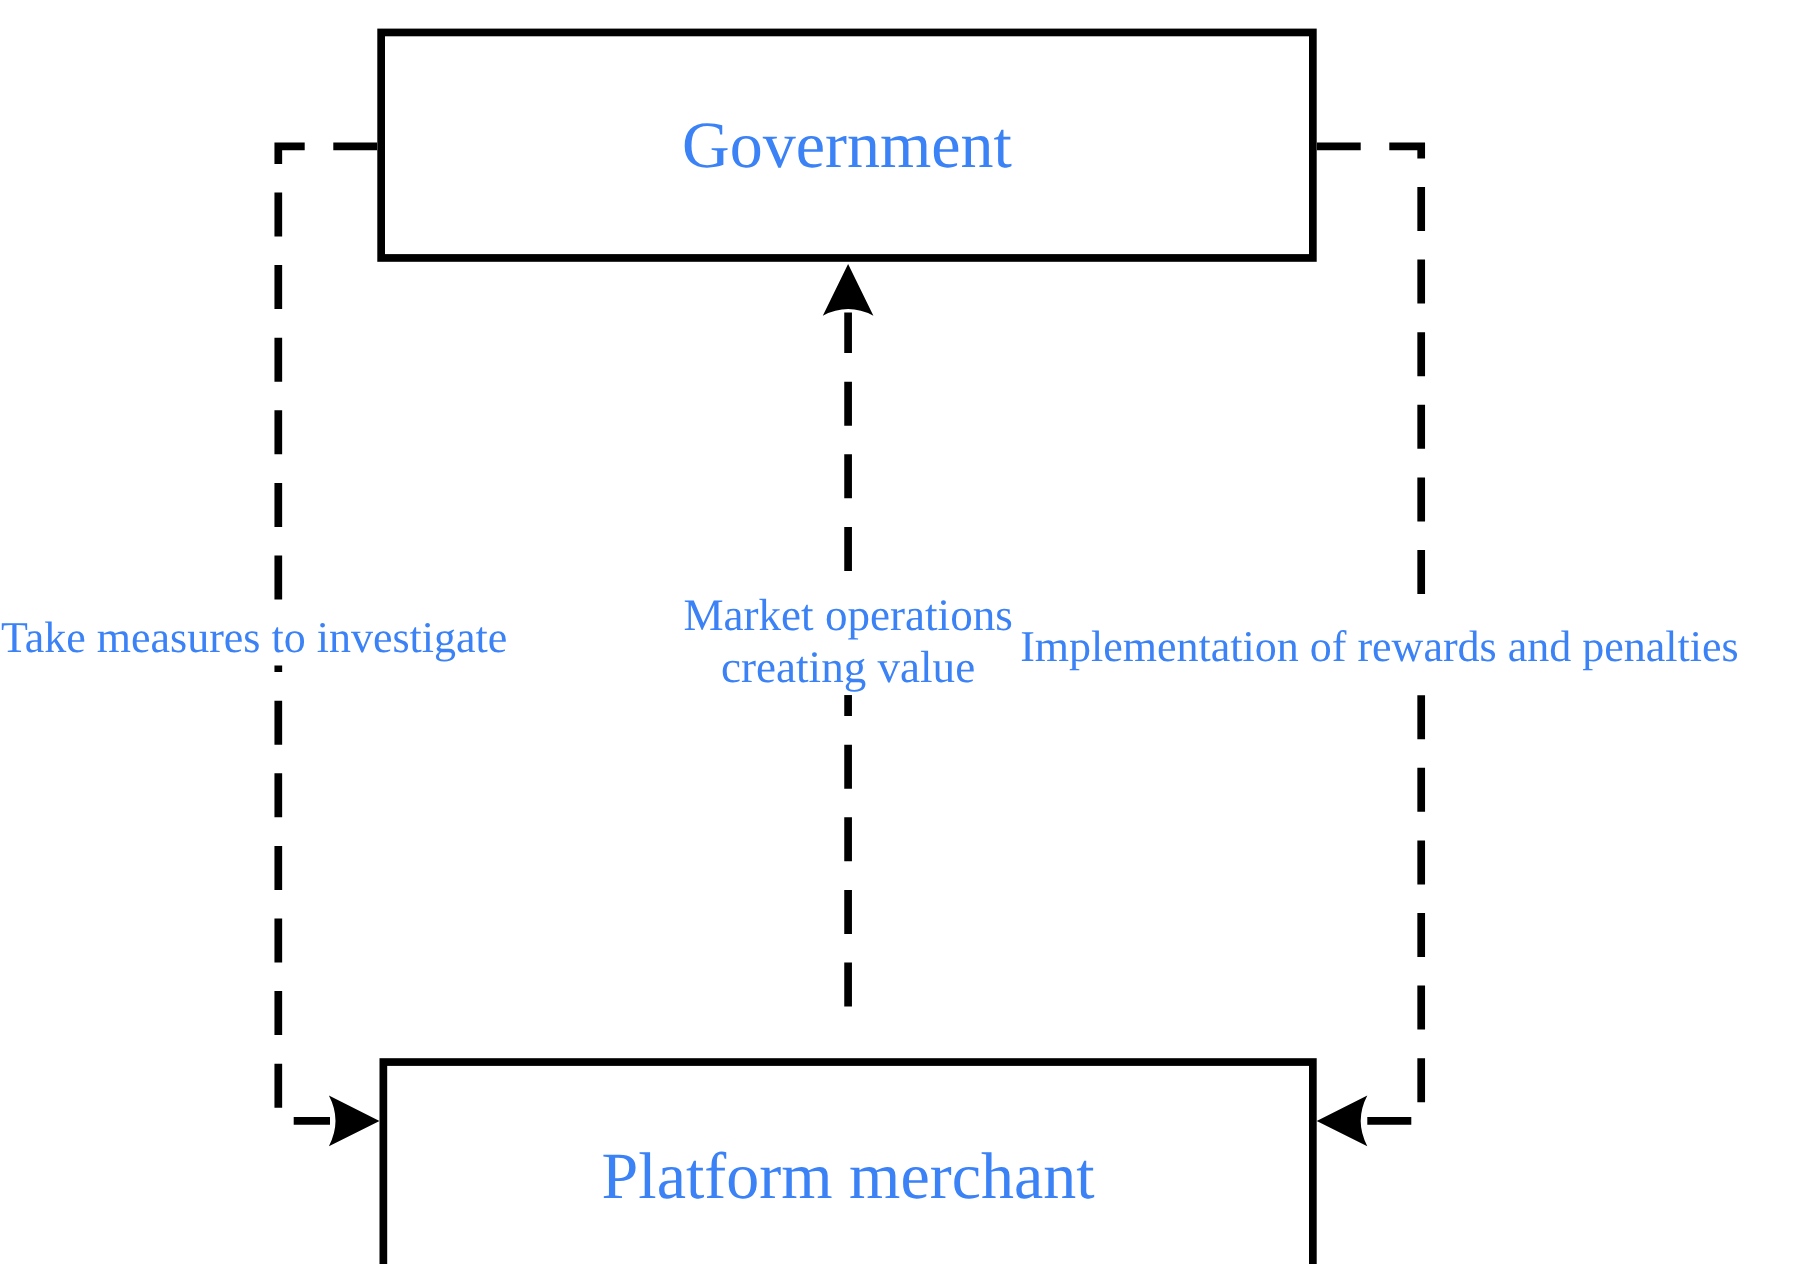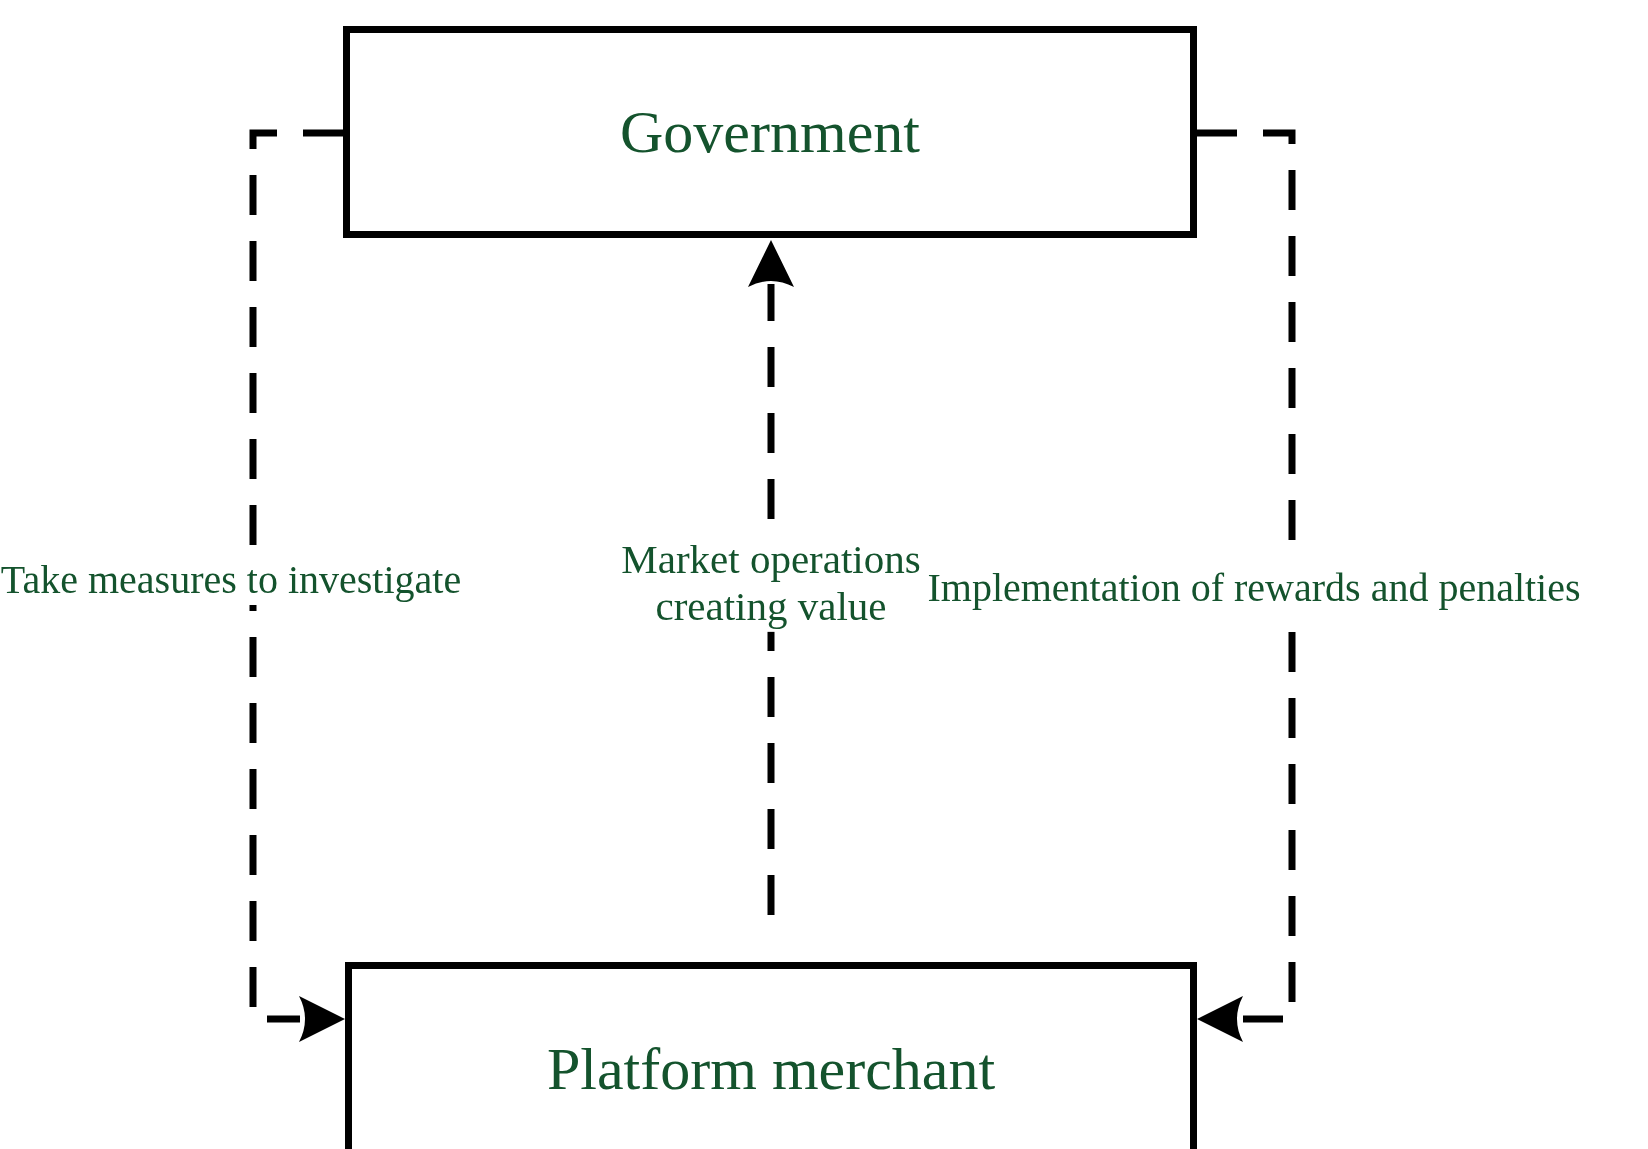--- a/index.html
+++ b/index.html
@@ -6,21 +6,21 @@
     margin: 0;
     padding: 0;
     background: #ffffff;
   }
   .canvas {
     position: relative;
     width: 1648px;
     height: 1149px;
     background: #ffffff;
     font-family: "Liberation Serif", "DejaVu Serif", serif;
-    color: #14532d;
+    color: #3b82f6;
     overflow: hidden;
     border-radius: 27px;
   }
   .edges-svg {
     position: absolute;
     left: 0;
     top: 0;
     width: 1648px;
     height: 1149px;
   }

